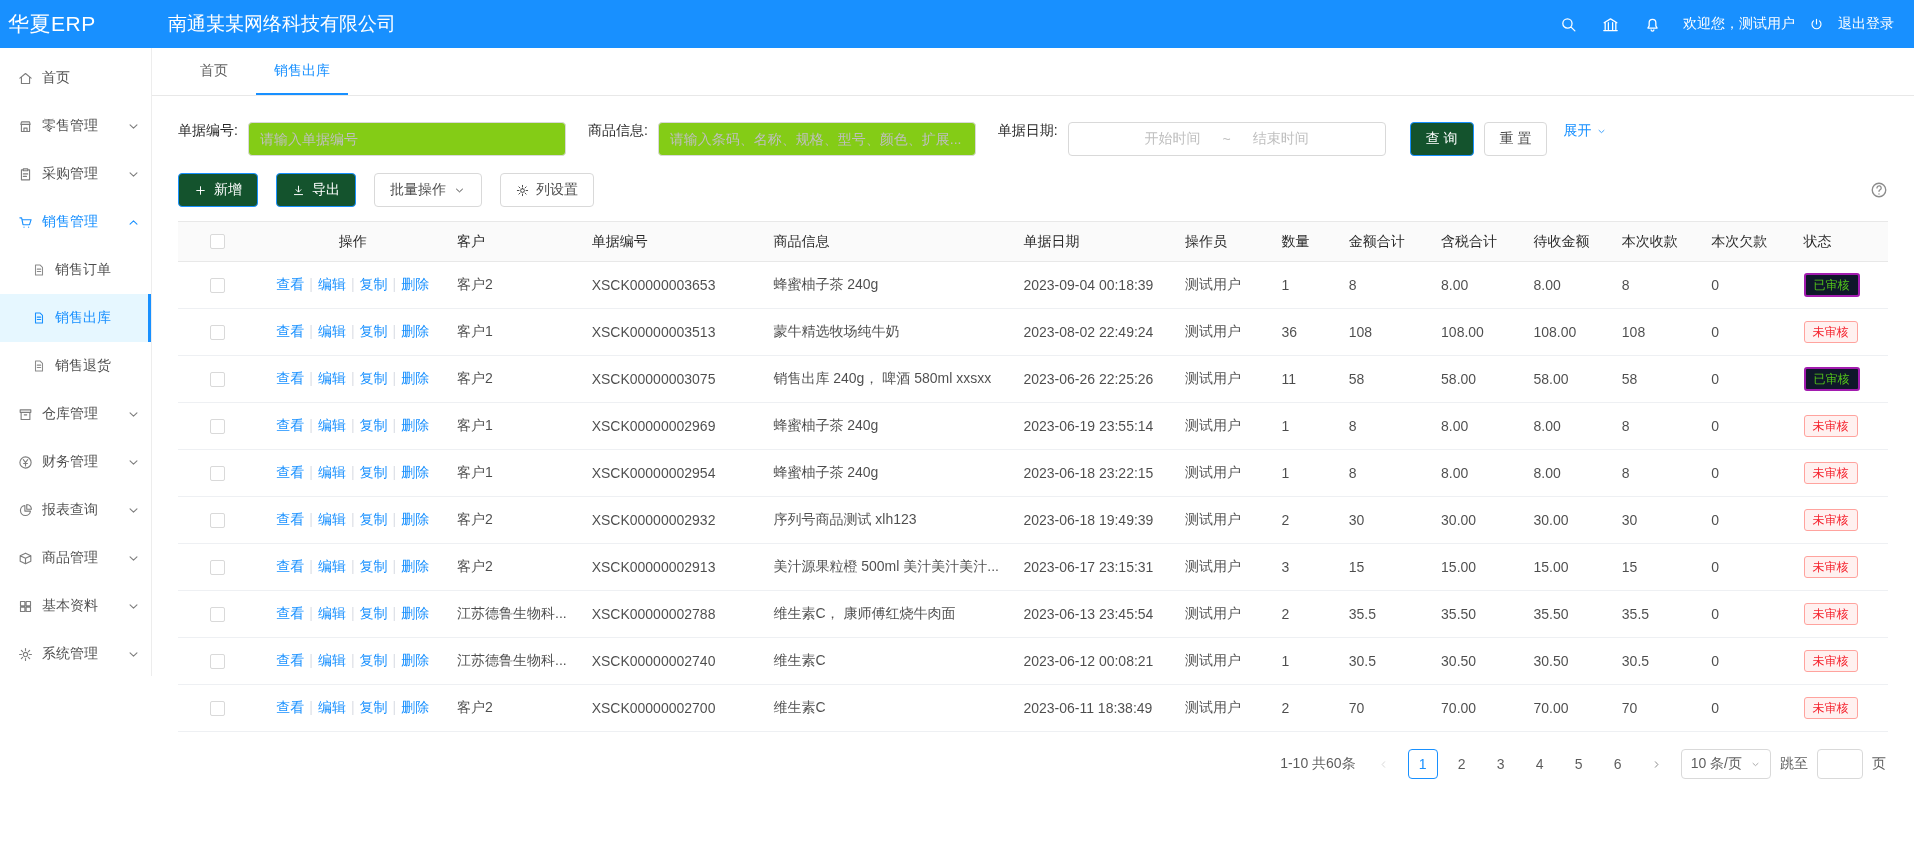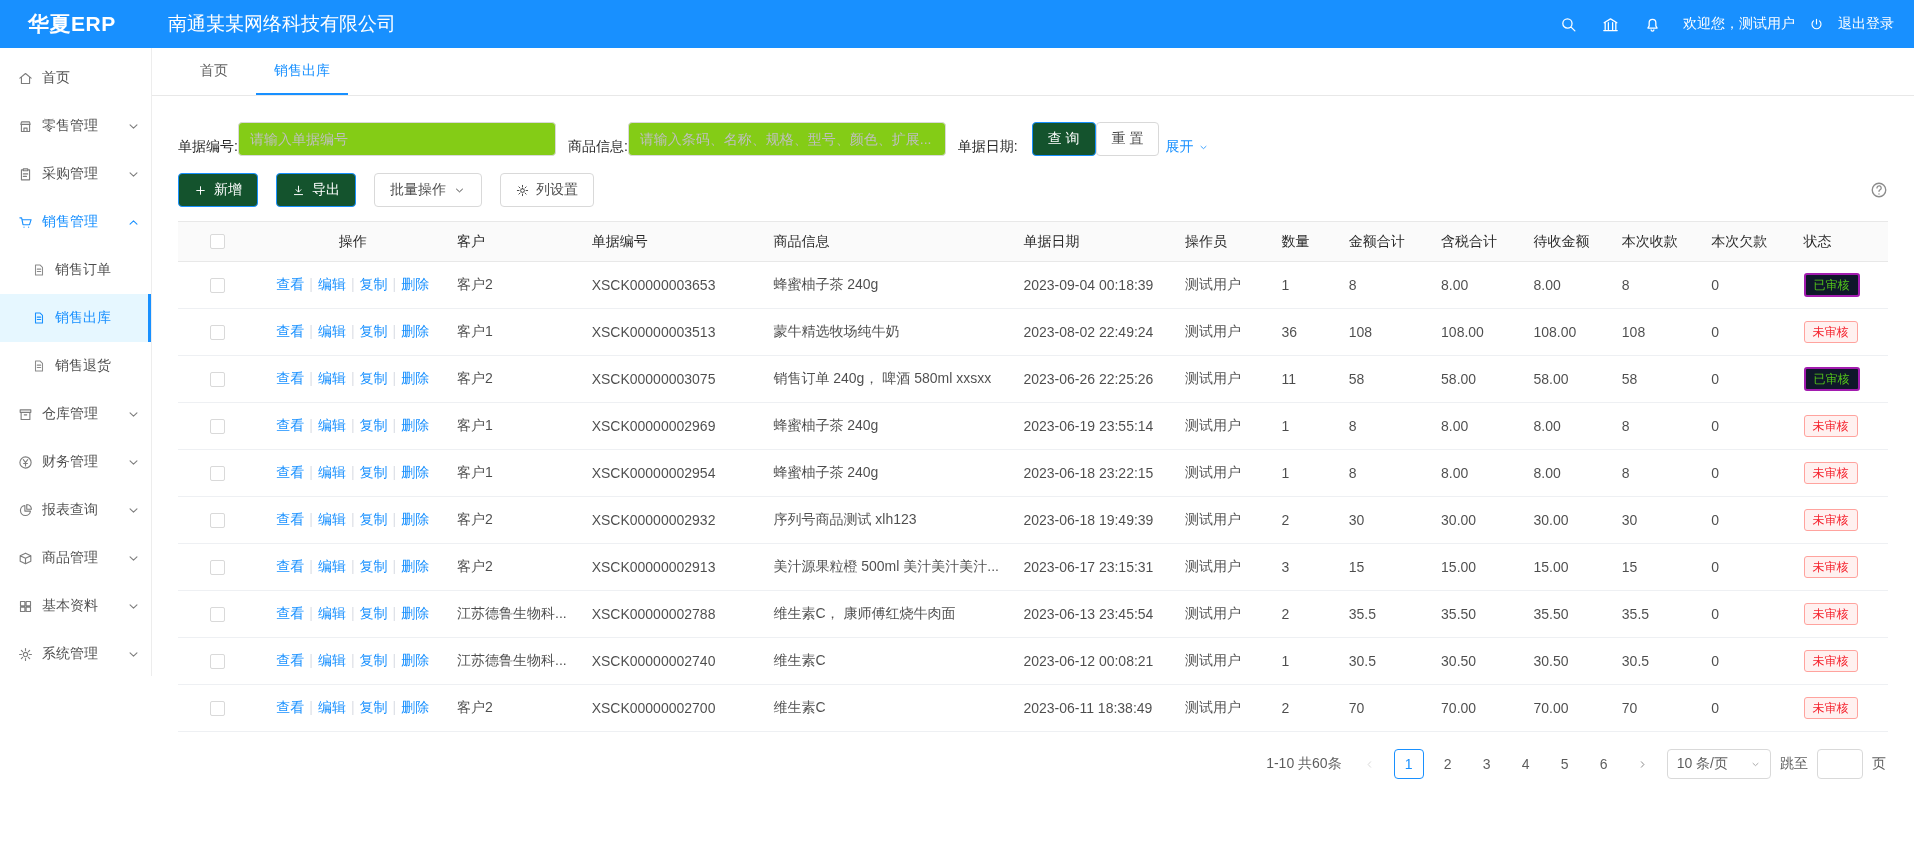--- a/index.html
+++ b/index.html
@@ -4,21 +4,21 @@
 <style>
   *{margin:0;padding:0;box-sizing:border-box}
   html,body{width:1914px;height:843px;overflow:hidden}
   body{font-family:"Liberation Sans","DejaVu Sans",sans-serif;font-size:14px;color:rgba(0,0,0,.72);background:#fff}
   .icon{display:inline-flex;align-items:center;justify-content:center;flex:none}
   .icon svg{width:16px;height:16px;display:block}
   .icon.sm svg{width:11px;height:11px}
 
   
   .topbar{height:48px;background:#1890ff;display:flex;align-items:center;color:#fff}
-  .logo{width:152px;padding-left:28px;font-size:21px;font-weight:bold;letter-spacing:.5px;cursor:pointer;white-space:nowrap}
+  .logo{width:152px;padding-left:8px;font-size:21px;font-weight:normal;letter-spacing:.5px;cursor:pointer;white-space:nowrap}
   .company{font-size:19px;margin-left:16px;white-space:nowrap}
   .spacer{flex:1}
   .hicon{width:42px;height:48px;display:flex;align-items:center;justify-content:center;cursor:pointer;color:#fff}
   .hicon svg{width:17px;height:17px}
   .welcome{margin:0 14px 0 10px;white-space:nowrap}
   .logout{display:inline-flex;align-items:center;gap:14px;margin-right:20px;cursor:pointer;white-space:nowrap}
   .logout svg{width:15px;height:15px}
 
   
   .layout{display:flex;height:628px}
@@ -39,21 +39,21 @@
   .side-sub.selected .icon{color:#1890ff}
 
   .main{flex:1;display:flex;flex-direction:column;background:#fff;min-width:0}
 
   
   .tabbar{height:48px;border-bottom:1px solid #e8e8e8;display:flex;align-items:stretch;padding-left:30px;flex:none}
   .tab{display:flex;align-items:center;padding:0 18px;margin-right:10px;font-size:14px;color:rgba(0,0,0,.65);cursor:pointer;border-bottom:2px solid transparent}
   .tab.active{color:#1890ff;border-bottom-color:#1890ff}
 
   
-  .filter-row{display:flex;align-items:flex-end;padding:26px 26px 0;flex-wrap:nowrap}
+  .filter-row{display:flex;align-items:flex-start;padding:26px 26px 0;gap:10px;flex-wrap:nowrap}
   .f-label{color:rgba(0,0,0,.85);white-space:nowrap;margin-left:12px}
   .f-label:first-child{margin-left:0}
   .f-input{height:34px;border:1px solid #d9d9d9;border-radius:4px;padding:0 11px;font-size:14px;color:rgba(0,0,0,.72);width:318px;outline:none;background:#84cc16}
   .f-input::placeholder{color:#bfbfbf}
   .range{width:318px;height:34px;border:1px solid #d9d9d9;border-radius:4px;display:flex;align-items:center;justify-content:center;gap:22px;color:#bfbfbf;cursor:pointer;background:#fff}
   .btn{height:34px;padding:0 15px;border-radius:4px;border:1px solid #d9d9d9;background:#fff;font-size:14px;color:rgba(0,0,0,.72);display:inline-flex;align-items:center;gap:7px;cursor:pointer;white-space:nowrap}
   .btn.primary{background:#14532d;border-color:#1890ff;color:#fff}
   .btn .icon svg{width:13px;height:13px}
   .ml{margin-left:14px}
   .link{color:#1890ff;cursor:pointer;display:inline-flex;align-items:center;gap:5px;margin-left:6px;white-space:nowrap}
@@ -78,21 +78,21 @@
   .tag.pending{color:#f5222d;background:#fff1f0;border:1px solid #ffa39e}
 
   
   .pagination{display:flex;align-items:center;justify-content:flex-end;gap:9px;padding:17px 28px 20px;color:rgba(0,0,0,.65);font-size:14px}
   .pg-summary{margin-right:4px}
   .page-btn{min-width:30px;height:30px;display:inline-flex;align-items:center;justify-content:center;border-radius:4px;cursor:pointer;color:rgba(0,0,0,.65);background:#fff}
   .page-btn.current{border:1px solid #1890ff;color:#1890ff}
   .page-btn.chev{color:rgba(0,0,0,.55)}
   .page-btn.chev.disabled{color:#d0d0d0;cursor:default}
   #page-numbers{display:inline-flex;gap:9px;align-items:center}
-  .size-select{height:30px;border:1px solid #d9d9d9;border-radius:4px;padding:0 9px;display:inline-flex;align-items:center;gap:22px;cursor:pointer;background:#fff;color:rgba(0,0,0,.65)}
+  .size-select{height:30px;border:1px solid #d9d9d9;border-radius:4px;padding:0 9px;display:inline-flex;align-items:center;gap:8px;cursor:pointer;background:#fff;color:rgba(0,0,0,.65)}
   .size-select .icon{color:#9a9a9a}
   .jump-input{width:46px;height:30px;border:1px solid #d9d9d9;border-radius:4px;outline:none;padding:0 6px;font-size:14px}
 </style>
 </head>
 <body>
 
 <div class="app">
 
   <header class="topbar">
     <div class="logo">华夏ERP</div>
@@ -282,20 +282,25 @@
           <div class="tab">首页</div>
           <div class="tab active">销售出库</div>
         </div>
 
       <div class="filter-row">
         <span class="f-label">单据编号:</span>
         <input class="f-input" placeholder="请输入单据编号" style="">
         <span class="f-label">商品信息:</span>
         <input class="f-input" placeholder="请输入条码、名称、规格、型号、颜色、扩展..." style="">
         <span class="f-label">单据日期:</span>
+        <div class="range">
+          <span>开始时间</span>
+          <span>~</span>
+          <span>结束时间</span>
+        </div>
         <button class="btn primary ml">查 询</button>
         <button class="btn">重 置</button>
         <span class="link">
           <span>展开</span>
           <span class="icon sm">
               <svg viewBox="0 0 24 24" fill="none" stroke="currentColor" stroke-width="1.8" stroke-linecap="round" stroke-linejoin="round">
                 <path d="M6.5 9.5l5.5 5 5.5-5"></path>
               </svg>
             </span>
         </span>
@@ -416,21 +421,21 @@
                 <td title="0">0</td>
                 <td><span class="tag pending">未审核</span></td>
               </tr>
               <tr>
                 <td class="c">
                   <div class="cb"></div>
                 </td>
                 <td class="actions"><a class="action">查看</a><span class="sep">|</span><a class="action">编辑</a><span class="sep">|</span><a class="action">复制</a><span class="sep">|</span><a class="action">删除</a></td>
                 <td title="客户2">客户2</td>
                 <td title="XSCK00000003075">XSCK00000003075</td>
-                <td title="蜂蜜柚子茶 240g， 啤酒 580ml xxsxx">销售订单 240g， 啤酒 580ml xxsxx</td>
+                <td title="蜂蜜柚子茶 240g， 啤酒 580ml xxsxx">销售出库 240g， 啤酒 580ml xxsxx</td>
                 <td title="2023-06-26 22:25:26">2023-06-26 22:25:26</td>
                 <td title="测试用户">测试用户</td>
                 <td title="11">11</td>
                 <td title="58">58</td>
                 <td title="58.00">58.00</td>
                 <td title="58.00">58.00</td>
                 <td title="58">58</td>
                 <td title="0">0</td>
                 <td><span class="tag approved">已审核</span></td>
               </tr>

